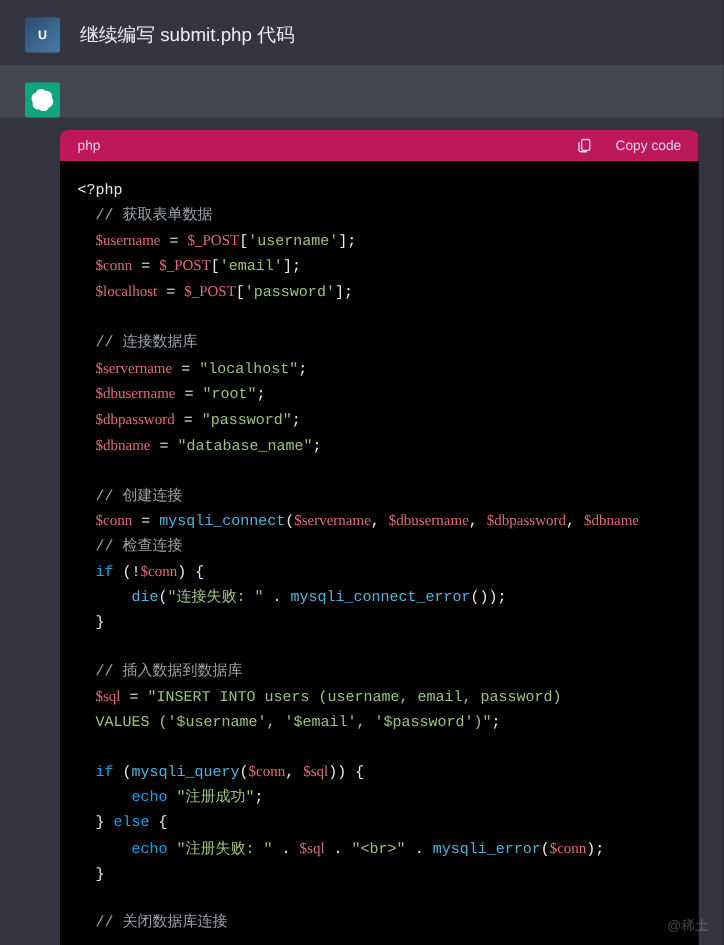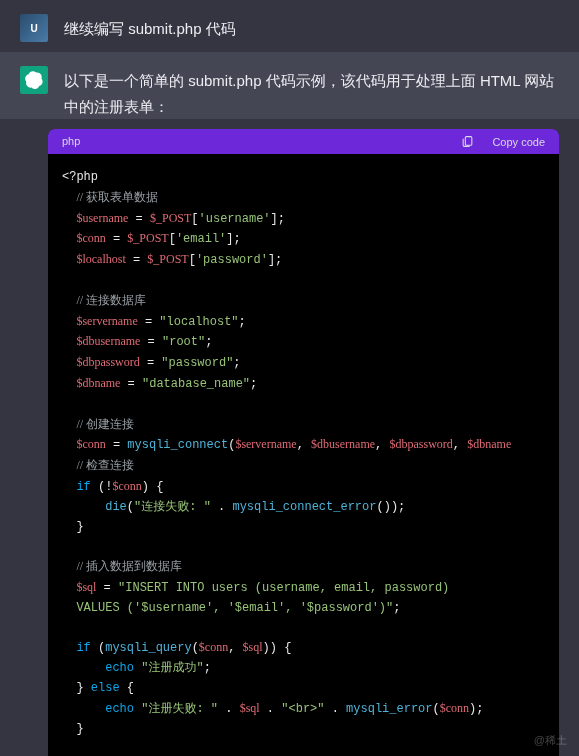--- a/index.html
+++ b/index.html
@@ -40,25 +40,25 @@
     .msg-content { flex: 1; font-size: 15px; line-height: 1.7; padding-top: 2px; }
     .code-block-wrap {
       margin-top: 10px;
       margin-left: 48px;
       margin-right: 20px;
       border-radius: 6px;
       overflow: hidden;
       background: #000;
     }
     .code-header {
-      background: #6d28d9;
+      background: #be185d;
       padding: 6px 14px;
       display: flex;
       justify-content: space-between;
-      align-items: flex-start;
+      align-items: center;
       font-size: 11px;
       color: #d9d9e3;
     }
     .copy-btn {
       display: flex;
       align-items: center;
       gap: 18px;
       cursor: pointer;
       font-size: 11px;
       color: #d9d9e3;
@@ -67,21 +67,21 @@
     .code-body {
       background: #000;
       padding: 14px 14px 8px 14px;
       font-family: "Courier New", monospace;
       font-size: 12px;
       line-height: 1.65;
       overflow-x: auto;
       white-space: pre;
     }
     .t-def { color: #e8e8e8; }
-    .t-com { color: #9aa0a6; font-family: Liberation Serif, serif; }
+    .t-com { color: #9aa0a6; }
     .t-var { color: #df6b75; font-family: Liberation Serif, serif; }
     .t-key { color: #0ea5e9; }
     .t-str { color: #98c379; }
     .t-fn { color: #4fb3d9; }
     .t-pun { color: #e8e8e8; }
     .watermark {
       position: absolute;
       bottom: 8px;
       right: 12px;
       font-size: 11px;
@@ -96,21 +96,20 @@
   <div class="avatar user-avatar">U</div>
   <div class="msg-content">继续编写 submit.php 代码</div>
 </div>
 
 <div class="message-row assistant-row">
   <div class="avatar assistant-avatar">
     <svg viewBox="0 0 41 41" fill="none">
         <path d="M37.5 16.8c.9-2.7.6-5.7-.9-8.1-2.2-3.9-6.7-5.9-11-5-1.9-2.1-4.6-3.4-7.5-3.4-4.5 0-8.4 2.9-9.8 7.1C5.5 8 3 9.9 1.7 12.5c-2.2 3.9-1.7 8.8 1.3 12.1-.9 2.7-.6 5.7.9 8.1 2.2 3.9 6.7 5.9 11 5 1.9 2.1 4.6 3.4 7.5 3.4 4.5 0 8.4-2.9 9.8-7.1 2.8-.6 5.3-2.5 6.6-5.1 2.2-3.9 1.7-8.8-1.3-12.1z" fill="#fff"></path>
       </svg>
   </div>
-  <div class="msg-content">以下是一个简单的 submit.php 代码示例，该代码用于处理上面 HTML 网站中的注册表单：</div>
 </div>
 
 <div class="code-block-wrap" style="background:#444654;padding-bottom:0;">
   <div style="background:#000;border-radius:6px;overflow:hidden;">
   <div class="code-header">
     <span>php</span>
     <div class="copy-btn">
       <svg viewBox="0 0 24 24" fill="none" stroke="currentColor" stroke-width="2">
             <rect x="8" y="3" width="12" height="16" rx="2"></rect>
             <path d="M4 7v12a2 2 0 0 0 2 2h10"></path>

